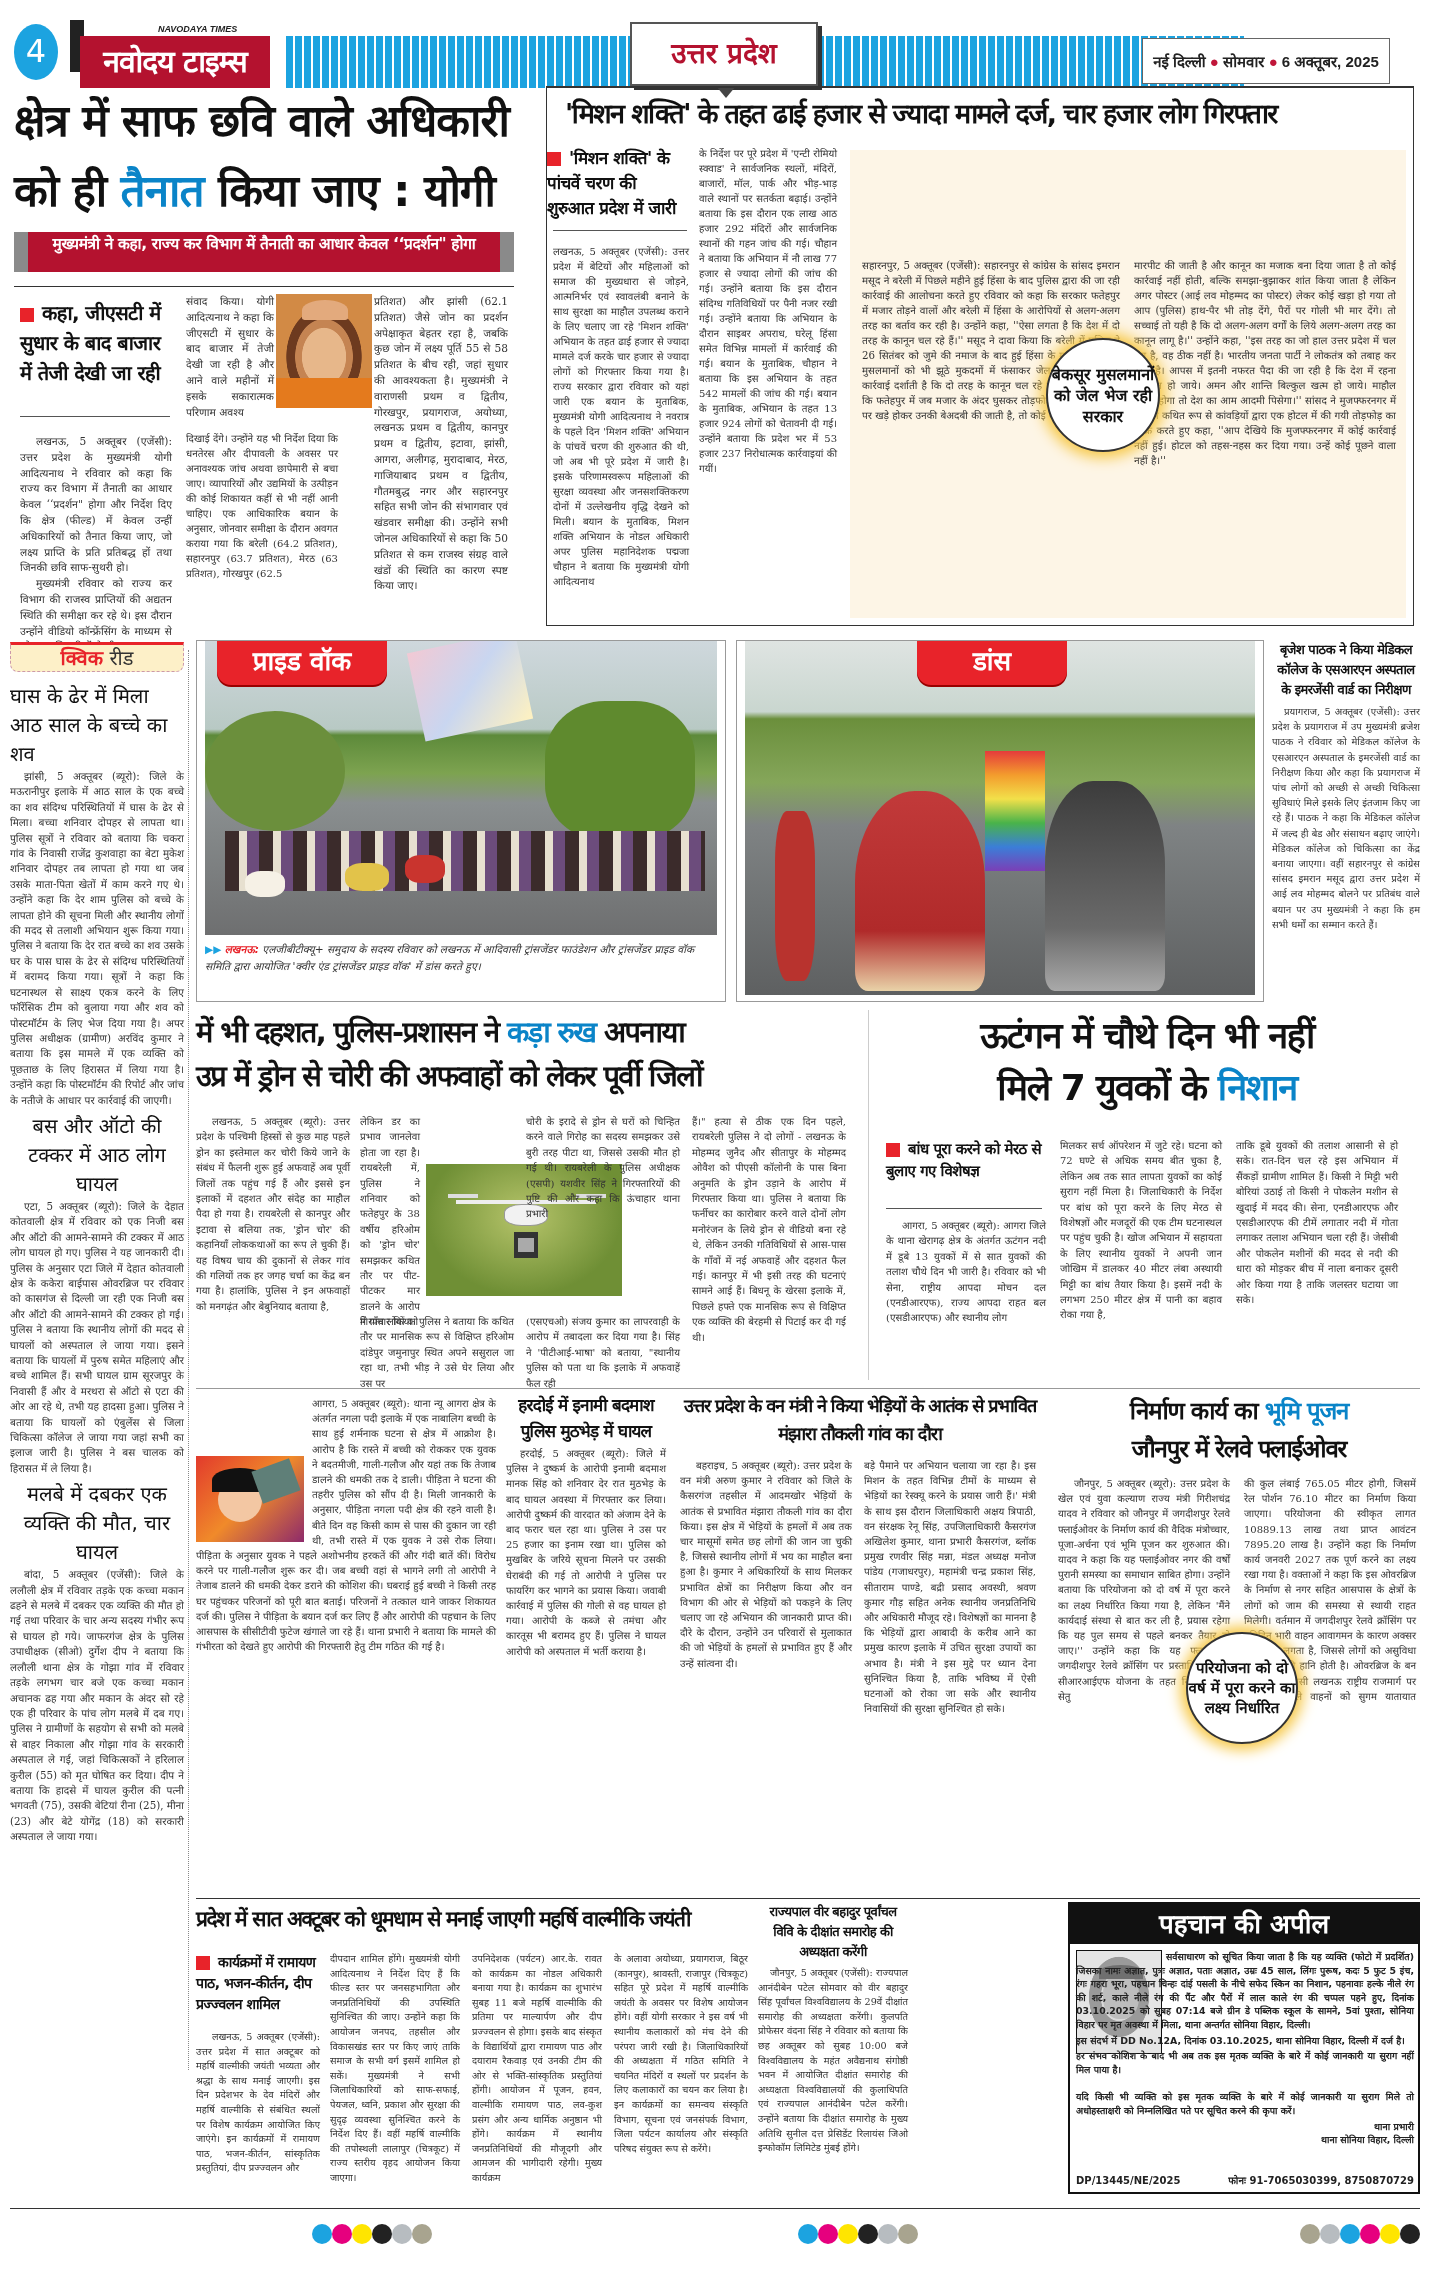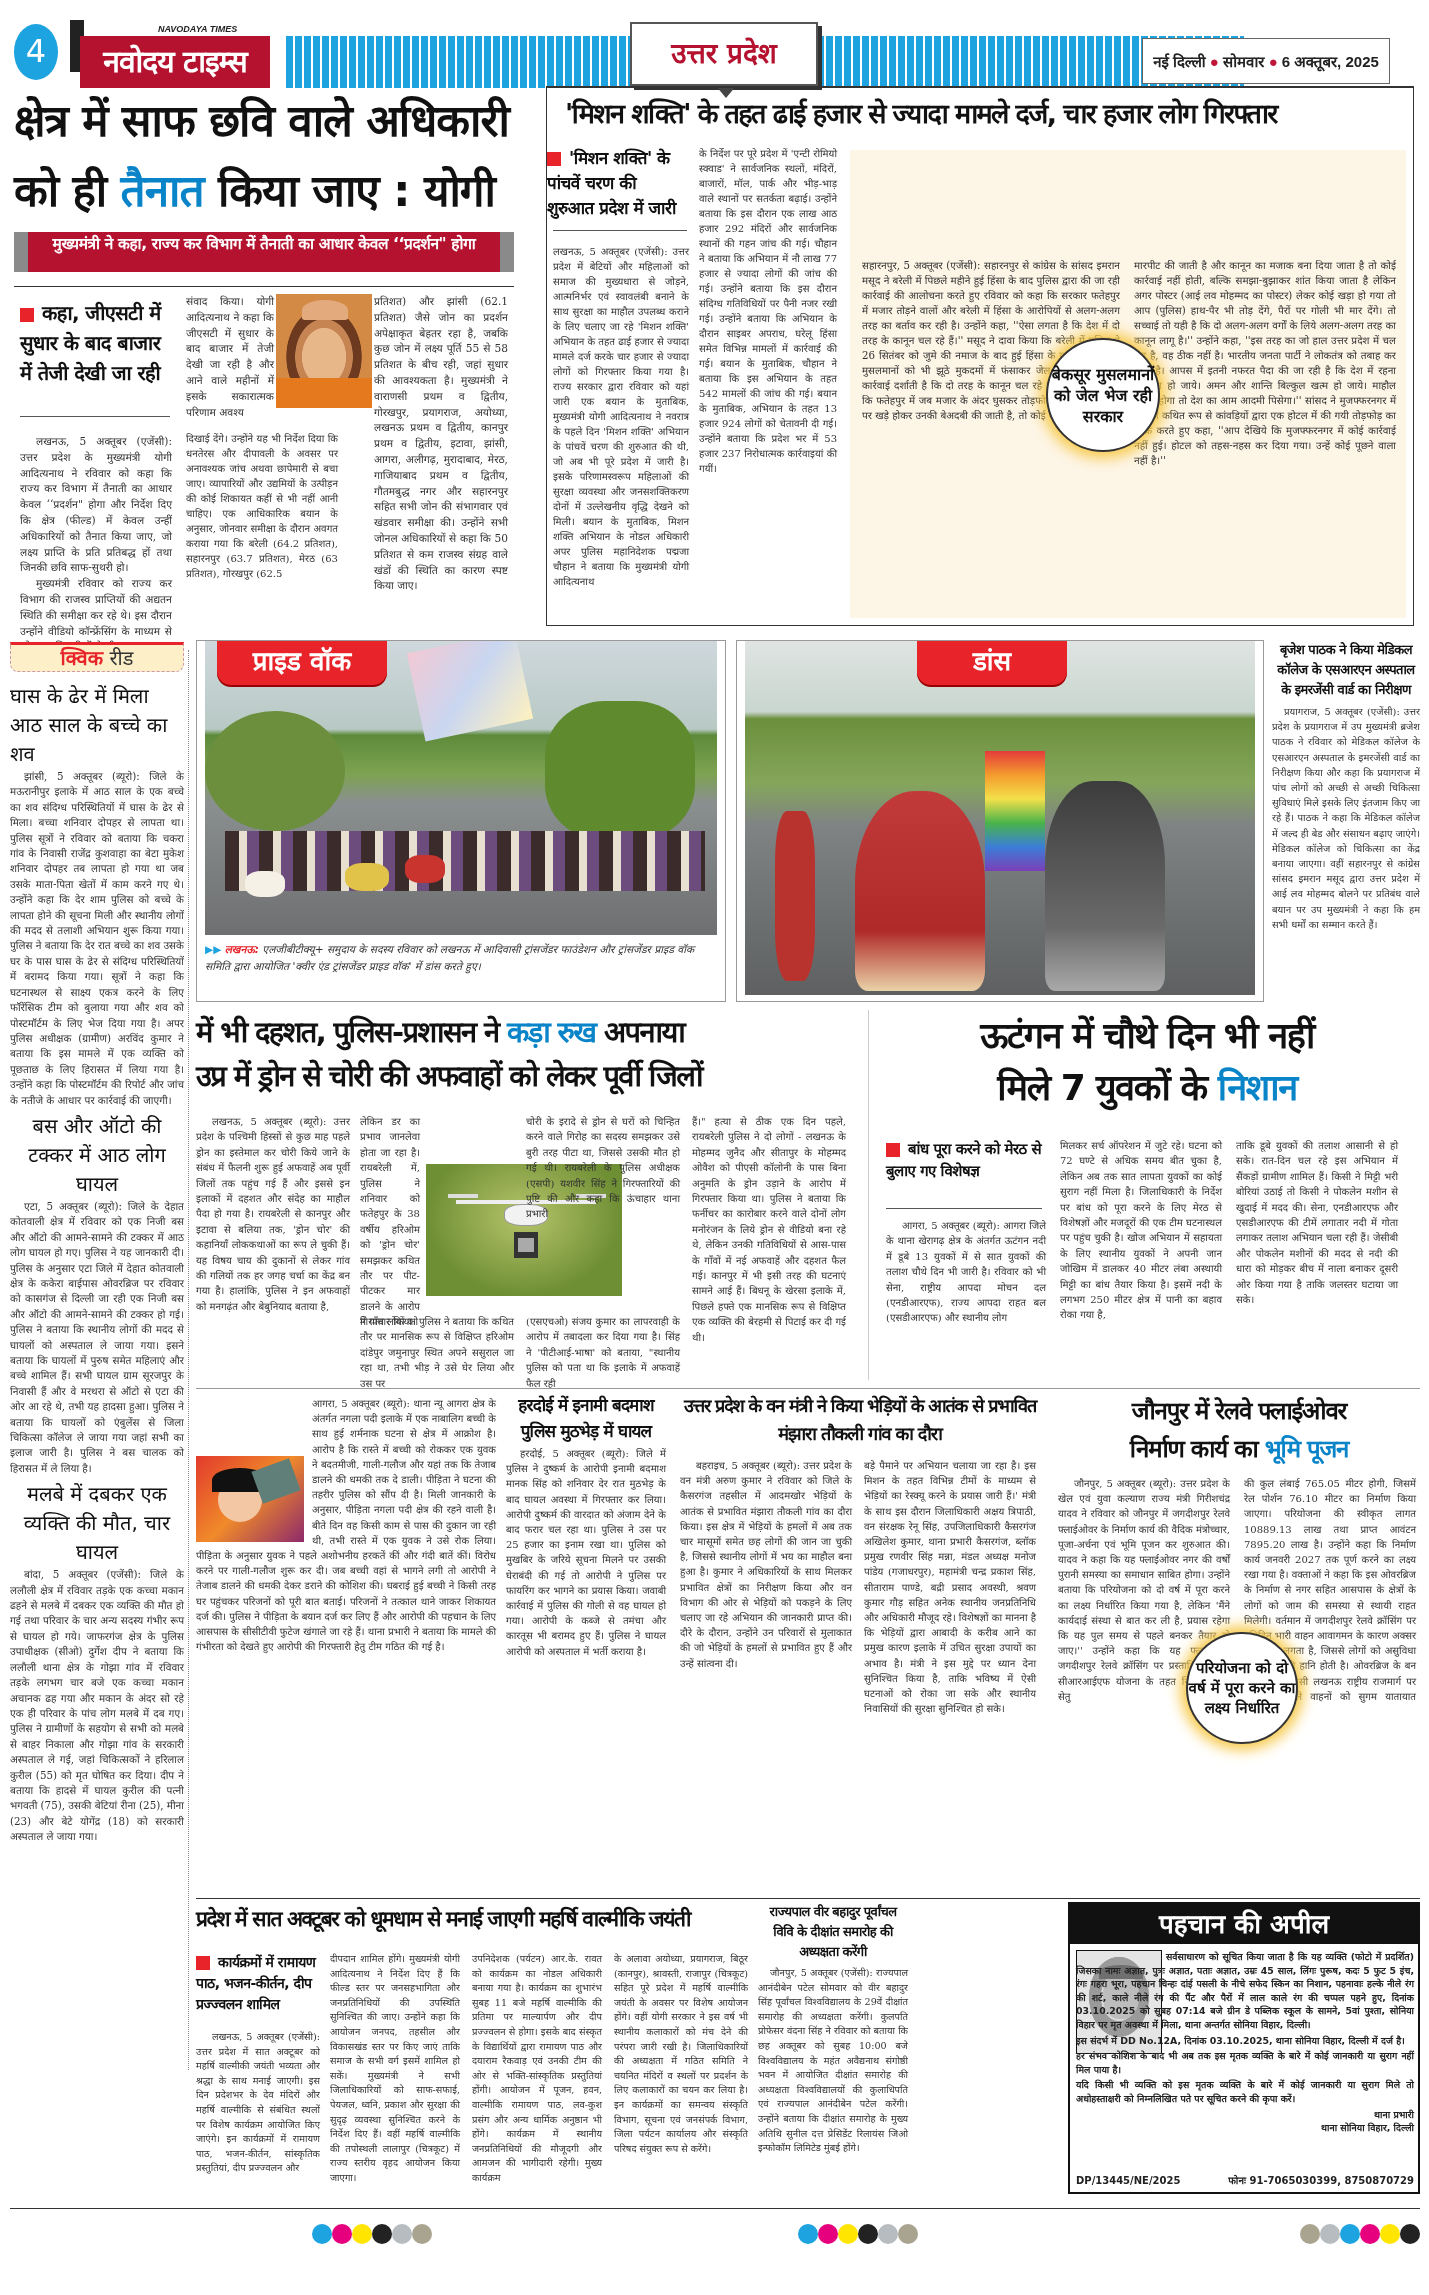--- a/index.html
+++ b/index.html
@@ -216,24 +216,24 @@
 
 <div class="abs" style="left:680px;top:1392px;width:360px;height:500px">
   <div style="font:bold 18px/28px 'DejaVu Sans',sans-serif;text-align:center;color:#111;letter-spacing:-1.2px">उत्तर प्रदेश के वन मंत्री ने किया भेड़ियों के आतंक से प्रभावित मंझारा तौकली गांव का दौरा</div>
   <div class="abs txt" style="left:0;top:66px;width:172px;font-size:10px;line-height:15.2px">
       <p>बहराइच, 5 अक्तूबर (ब्यूरो): उत्तर प्रदेश के वन मंत्री अरुण कुमार ने रविवार को जिले के कैसरगंज तहसील में आदमखोर भेड़ियों के आतंक से प्रभावित मंझारा तौकली गांव का दौरा किया। इस क्षेत्र में भेड़ियों के हमलों में अब तक चार मासूमों समेत छह लोगों की जान जा चुकी है, जिससे स्थानीय लोगों में भय का माहौल बना हुआ है। कुमार ने अधिकारियों के साथ मिलकर प्रभावित क्षेत्रों का निरीक्षण किया और वन विभाग की ओर से भेड़ियों को पकड़ने के लिए चलाए जा रहे अभियान की जानकारी प्राप्त की। दौरे के दौरान, उन्होंने उन परिवारों से मुलाकात की जो भेड़ियों के हमलों से प्रभावित हुए हैं और उन्हें सांत्वना दी।</p>
     </div>
   <div class="abs txt" style="left:184px;top:66px;width:172px;font-size:10px;line-height:15.2px"><span>बड़े पैमाने पर अभियान चलाया जा रहा है। इस मिशन के तहत विभिन्न टीमों के माध्यम से भेड़ियों का रेस्क्यू करने के प्रयास जारी हैं।' मंत्री के साथ इस दौरान जिलाधिकारी अक्षय त्रिपाठी, वन संरक्षक रेनू सिंह, उपजिलाधिकारी कैसरगंज अखिलेश कुमार, थाना प्रभारी कैसरगंज, ब्लॉक प्रमुख रणवीर सिंह मन्ना, मंडल अध्यक्ष मनोज पांडेय (गजाधरपुर), महामंत्री चन्द्र प्रकाश सिंह, सीताराम पाण्डे, बद्री प्रसाद अवस्थी, श्रवण कुमार गौड़ सहित अनेक स्थानीय जनप्रतिनिधि और अधिकारी मौजूद रहे। विशेषज्ञों का मानना है कि भेड़ियों द्वारा आबादी के करीब आने का प्रमुख कारण इलाके में उचित सुरक्षा उपायों का अभाव है। मंत्री ने इस मुद्दे पर ध्यान देना सुनिश्चित किया है, ताकि भविष्य में ऐसी घटनाओं को रोका जा सके और स्थानीय निवासियों की सुरक्षा सुनिश्चित हो सके।</span></div>
 </div>
 
 <div class="abs" style="left:1058px;top:1392px;width:362px;height:500px">
-  <div class="hl" style="font-size:24px;line-height:38px;text-align:center;white-space:nowrap;letter-spacing:-1.2px">जौनपुर में रेलवे फ्लाईओवर</div>
   <div class="hl" style="font-size:24px;line-height:38px;text-align:center;white-space:nowrap;letter-spacing:-1.2px">
     <span>निर्माण कार्य का </span><span class="blue">भूमि पूजन</span>
   </div>
+  <div class="hl" style="font-size:24px;line-height:38px;text-align:center;white-space:nowrap;letter-spacing:-1.2px">जौनपुर में रेलवे फ्लाईओवर</div>
   <div class="abs txt" style="left:0;top:84px;width:172px;font-size:10px;line-height:15.2px">
       <p>जौनपुर, 5 अक्तूबर (ब्यूरो): उत्तर प्रदेश के खेल एवं युवा कल्याण राज्य मंत्री गिरीशचंद्र यादव ने रविवार को जौनपुर में जगदीशपुर रेलवे फ्लाईओवर के निर्माण कार्य की वैदिक मंत्रोच्चार, पूजा-अर्चना एवं भूमि पूजन कर शुरुआत की। यादव ने कहा कि यह फ्लाईओवर नगर की वर्षों पुरानी समस्या का समाधान साबित होगा। उन्होंने बताया कि परियोजना को दो वर्ष में पूरा करने का लक्ष्य निर्धारित किया गया है, लेकिन 'मैंने कार्यदाई संस्था से बात कर ली है, प्रयास रहेगा कि यह पुल समय से पहले बनकर तैयार हो जाए।'' उन्होंने कहा कि यह फ्लाईओवर जगदीशपुर रेलवे क्रॉसिंग पर प्रस्तावित है, जो सीआरआईएफ योजना के तहत निर्मित होगा। सेतु</p>
     </div>
   <div class="abs txt" style="left:186px;top:84px;width:172px;font-size:10px;line-height:15.2px"><span>की कुल लंबाई 765.05 मीटर होगी, जिसमें रेल पोर्शन 76.10 मीटर का निर्माण किया जाएगा। परियोजना की स्वीकृत लागत 10889.13 लाख तथा प्राप्त आवंटन 7895.20 लाख है। उन्होंने कहा कि निर्माण कार्य जनवरी 2027 तक पूर्ण करने का लक्ष्य रखा गया है। वक्ताओं ने कहा कि इस ओवरब्रिज के निर्माण से नगर सहित आसपास के क्षेत्रों के लोगों को जाम की समस्या से स्थायी राहत मिलेगी। वर्तमान में जगदीशपुर रेलवे क्रॉसिंग पर प्रतिदिन भारी वाहन आवागमन के कारण अक्सर लंबा जाम लगता है, जिससे लोगों को असुविधा और समय की हानि होती है। ओवरब्रिज के बन जाने से वाराणसी लखनऊ राष्ट्रीय राजमार्ग पर आने-जाने वाले वाहनों को सुगम यातायात मिलेगा।</span></div>
   <div class="circle" style="left:128px;top:240px;width:112px;height:112px;font-size:15px;line-height:20px">
     <span>परियोजना को दो वर्ष में पूरा करने का लक्ष्य निर्धारित</span>
   </div>
 </div>
 
 <div class="abs" style="left:196px;top:1902px;width:556px;height:320px">
@@ -257,21 +257,21 @@
 <div class="abs" style="left:1068px;top:1902px;width:352px;height:292px;border:2px solid #111;background:#fff">
   <div style="background:#111;color:#fff;font:bold 26px/40px 'DejaVu Sans',sans-serif;text-align:center">पहचान की अपील</div>
   <div class="photo" style="left:6px;top:46px;width:86px;height:104px;border:1px solid #111;background:radial-gradient(ellipse at 50% 45%,#d9d9d9 0 30%,#9a9a9a 31% 50%,#e5e5e5 51%)">
     <div style="position:absolute;left:26px;top:22px;width:36px;height:46px;border-radius:45%;background:#bdbdbd"></div>
     <div style="position:absolute;left:22px;top:14px;width:44px;height:14px;border-radius:50% 50% 0 0;background:#6f6f6f"></div>
   </div>
   <div class="abs sans" style="left:6px;top:46px;width:338px;font:bold 9.4px/13.6px 'DejaVu Sans',sans-serif;color:#222;text-align:justify">
     <p style="text-indent:90px"><span>सर्वसाधारण को सूचित किया जाता है कि यह व्यक्ति (फोटो में प्रदर्शित) जिसका नामः अज्ञात, पुत्रः अज्ञात, पताः अज्ञात, उम्रः 45 साल, लिंगः पुरूष, कदः 5 फुट 5 इंच, रंगः गहरा भूरा, पहचान चिन्हः दांई पसली के नीचे सफेद स्किन का निशान, पहनावाः हल्के नीले रंग की शर्ट, काले नीले रंग की पैंट और पैरों में लाल काले रंग की चप्पल पहने हुए, दिनांक 03.10.2025 को सुबह 07:14 बजे ग्रीन डे पब्लिक स्कूल के सामने, 5वां पुश्ता, सोनिया विहार पर मृत अवस्था में मिला, थाना अन्तर्गत सोनिया विहार, दिल्ली।</span></p>
     <p style="margin-top:2px">इस संदर्भ में DD No.12A, दिनांक 03.10.2025, थाना सोनिया विहार, दिल्ली में दर्ज है।</p>
     <p style="margin-top:2px">हर संभव कोशिश के बाद भी अब तक इस मृतक व्यक्ति के बारे में कोई जानकारी या सुराग नहीं मिल पाया है।</p>
-    <p style="margin-top:2px">यदि किसी भी व्यक्ति को इस मृतक व्यक्ति के बारे में कोई जानकारी या सुराग मिले तो अधोहस्ताक्षरी को निम्नलिखित पते पर सूचित करने की कृपा करें।</p>
+    <p style="margin-top:14px">यदि किसी भी व्यक्ति को इस मृतक व्यक्ति के बारे में कोई जानकारी या सुराग मिले तो अधोहस्ताक्षरी को निम्नलिखित पते पर सूचित करने की कृपा करें।</p>
     <p style="text-align:right;margin-top:2px">थाना प्रभारी</p>
     <p style="text-align:right">थाना सोनिया विहार, दिल्ली</p>
   </div>
   <div class="abs" style="left:6px;bottom:4px;width:338px;font:bold 10px/14px 'DejaVu Sans',sans-serif;display:flex;justify-content:space-between">
     <span>DP/13445/NE/2025</span>
     <span>फोनः 91-7065030399, 8750870729</span>
   </div>
 </div>
 
 <div class="hrule" style="left:196px;top:1388px;width:1224px;border-top:1px solid #999"></div>

